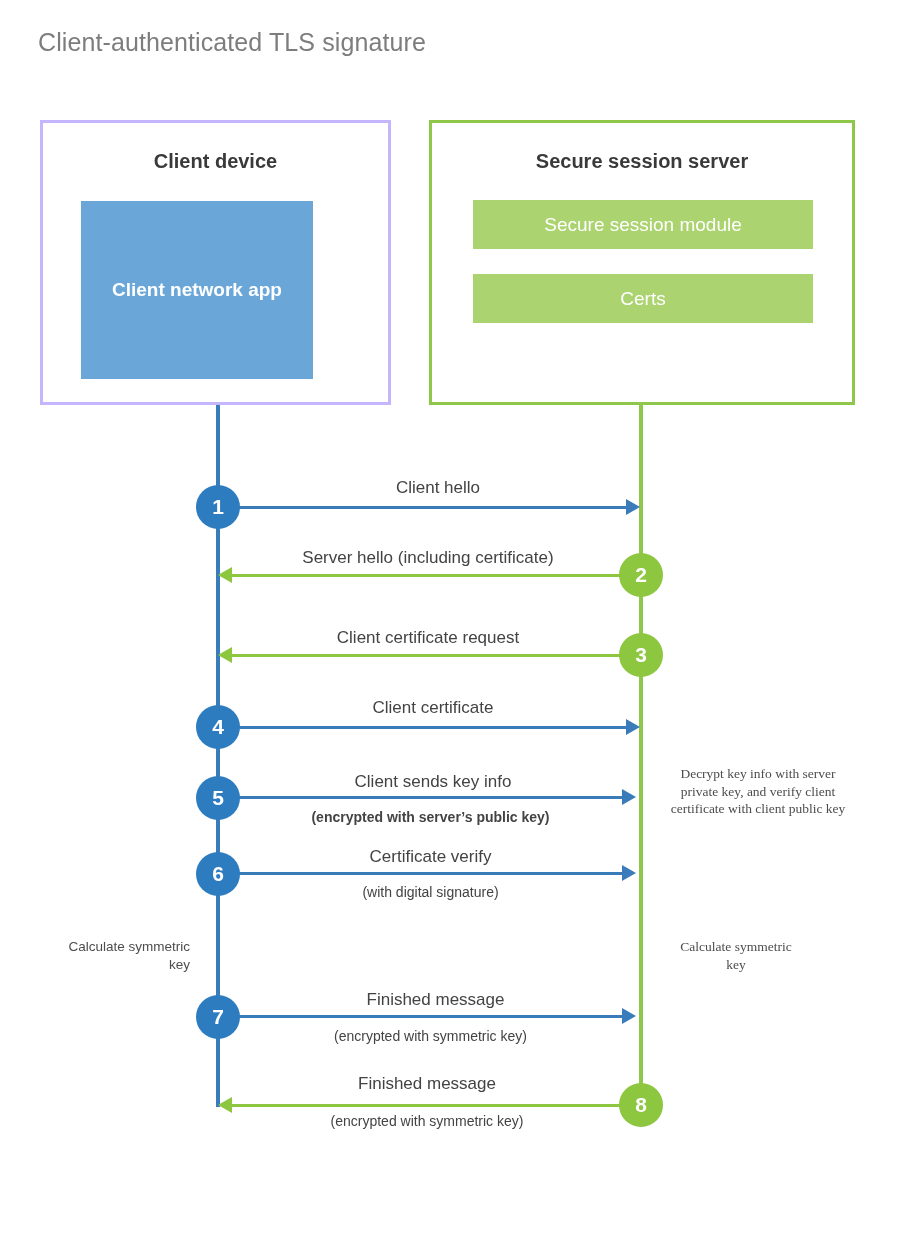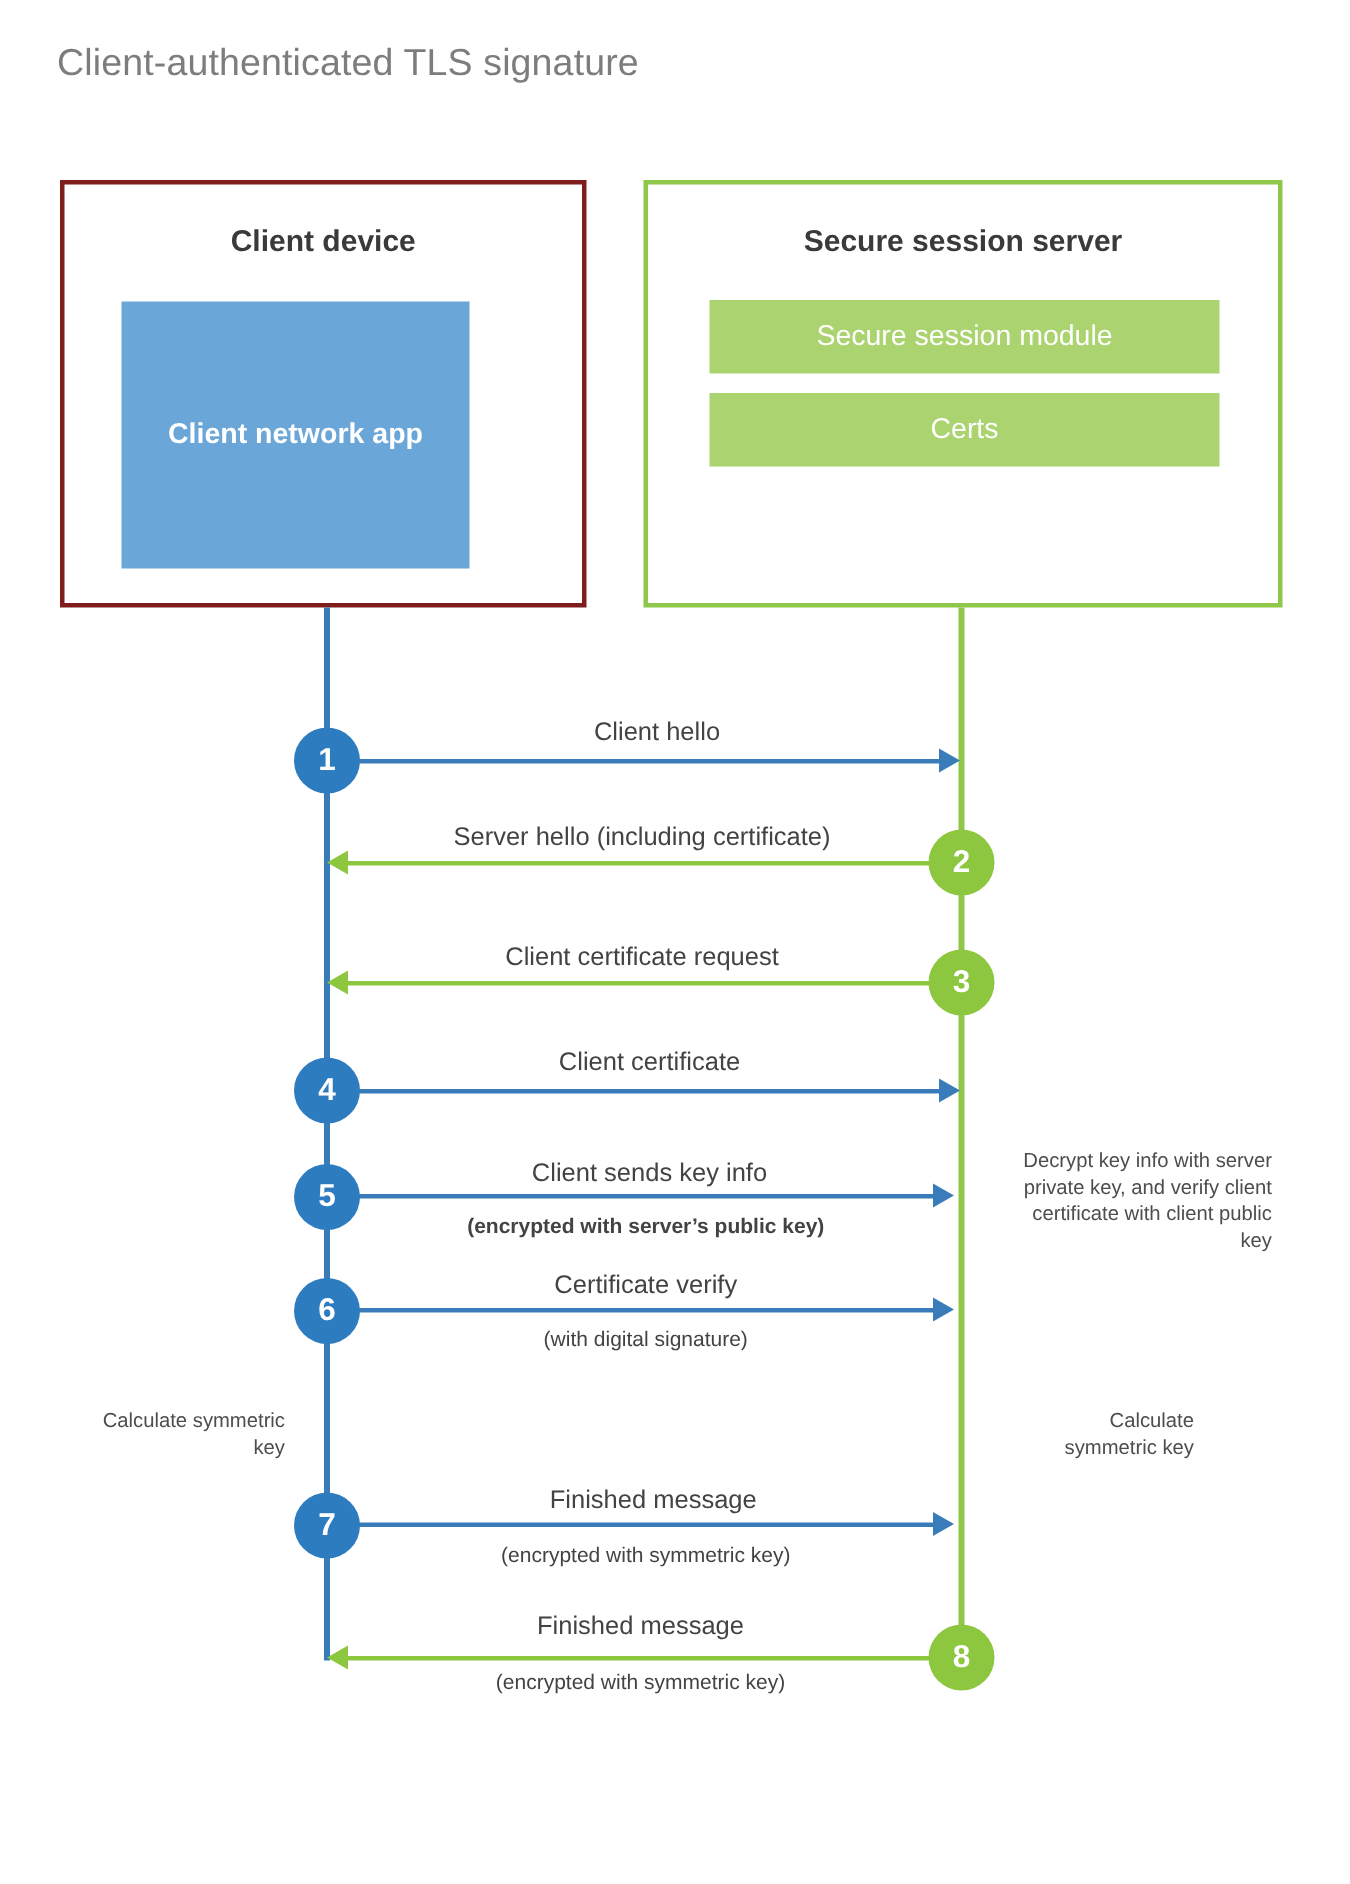--- a/index.html
+++ b/index.html
@@ -38,21 +38,21 @@
   .node-box {
     position: absolute;
     background: #ffffff;
     box-sizing: border-box;
   }
   .node-box.client {
     left: 40px;
     top: 120px;
     width: 351px;
     height: 285px;
-    border: 3px solid #7f1d1d;
+    border: 3px solid #c4b5fd;
   }
   .node-box.server {
     left: 429px;
     top: 120px;
     width: 426px;
     height: 285px;
     border: 3px solid #8fc74a;
   }
   .node-title {
     position: absolute;
@@ -90,21 +90,21 @@
     top: 77px;
     width: 340px;
   }
   .server-bar {
     background: #abd36f;
     color: #ffffff;
     font-size: 19px;
     height: 49px;
     line-height: 49px;
     text-align: center;
-    margin-bottom: 13px;
+    margin-bottom: 25px;
   }
 
   
   .lifeline {
     position: absolute;
     width: 4px;
   }
   .lifeline.client-line {
     left: 216px;
     top: 405px;
@@ -181,21 +181,22 @@
   .side-note {
     position: absolute;
     font-size: 13.5px;
     line-height: 17.5px;
     color: #4d4d4d;
   }
   .side-note.left-note {
     text-align: right;
   }
   .side-note.right-note {
-    text-align: right;
+    text-align: center;
+    font-family: Liberation Serif, serif;
   }
 </style>
 </head>
 <body>
 
 <div class="canvas">
 
   <div class="title">Client-authenticated TLS signature</div>
 
   <div class="node-box client">

